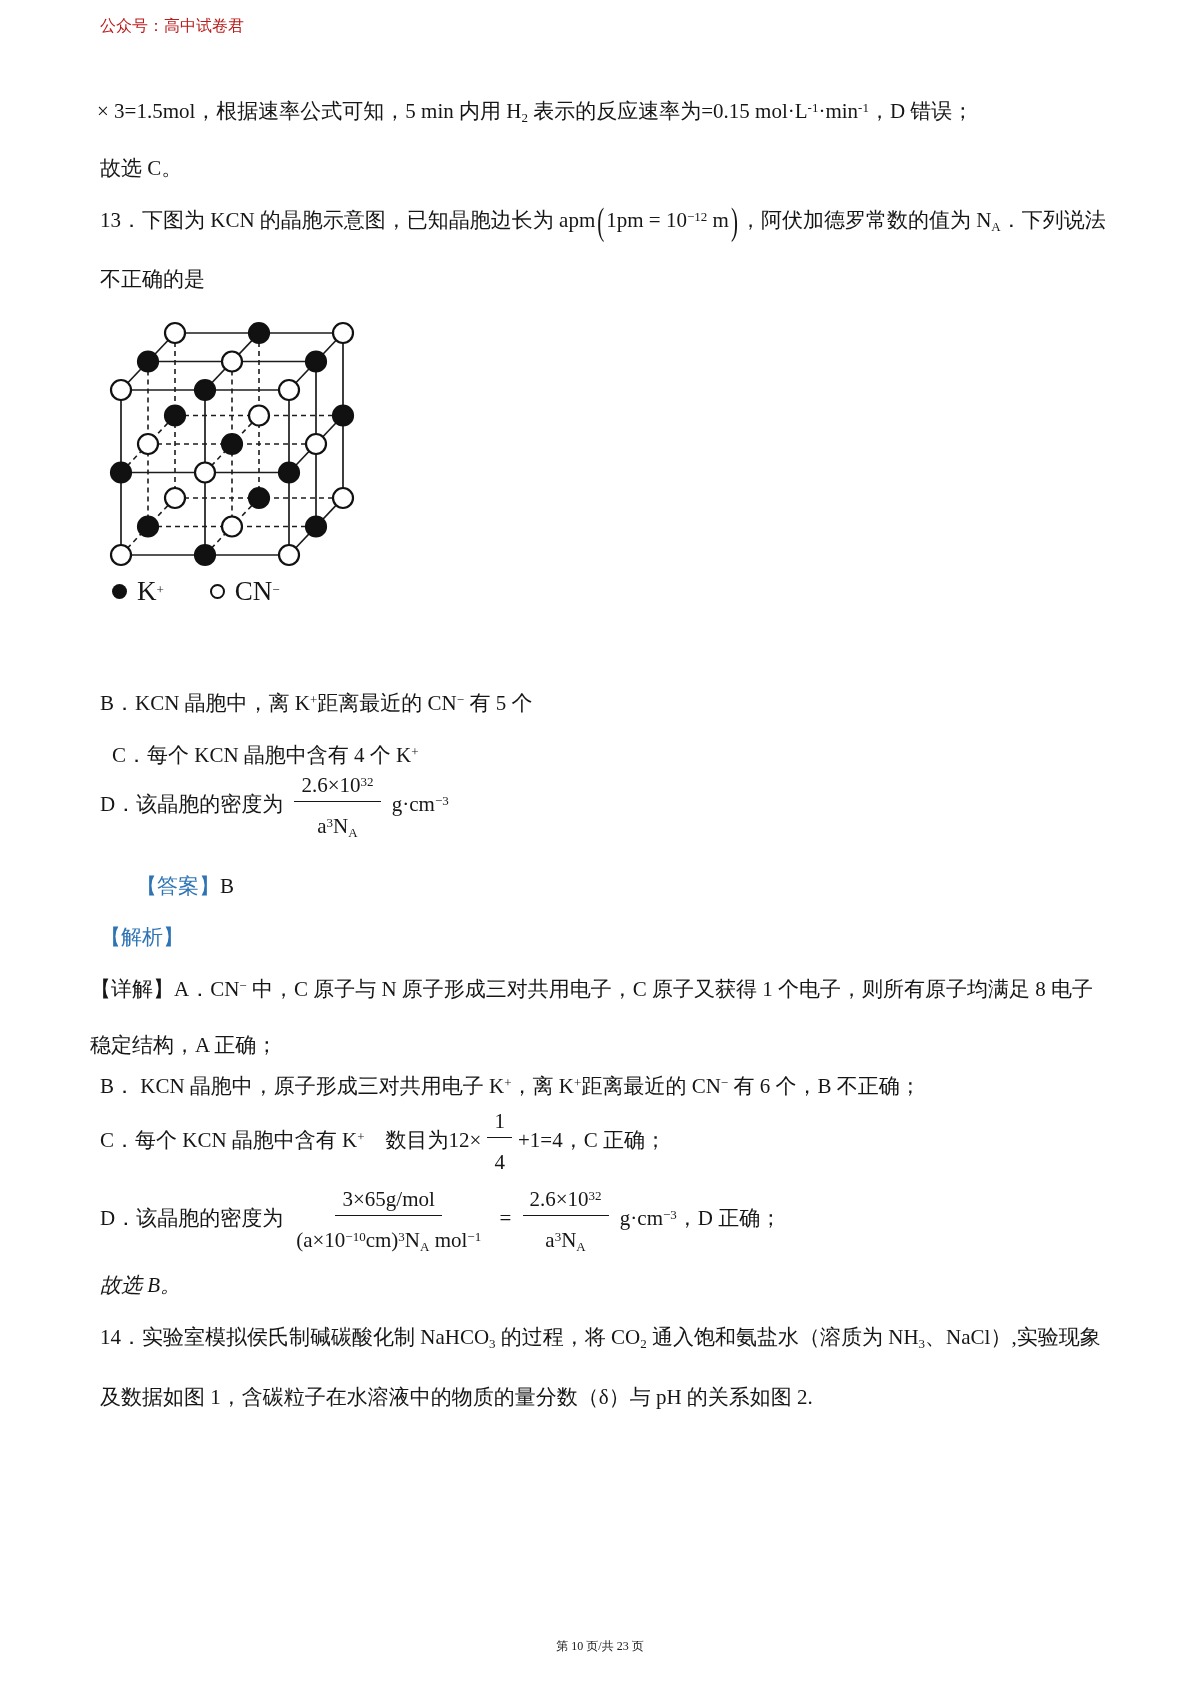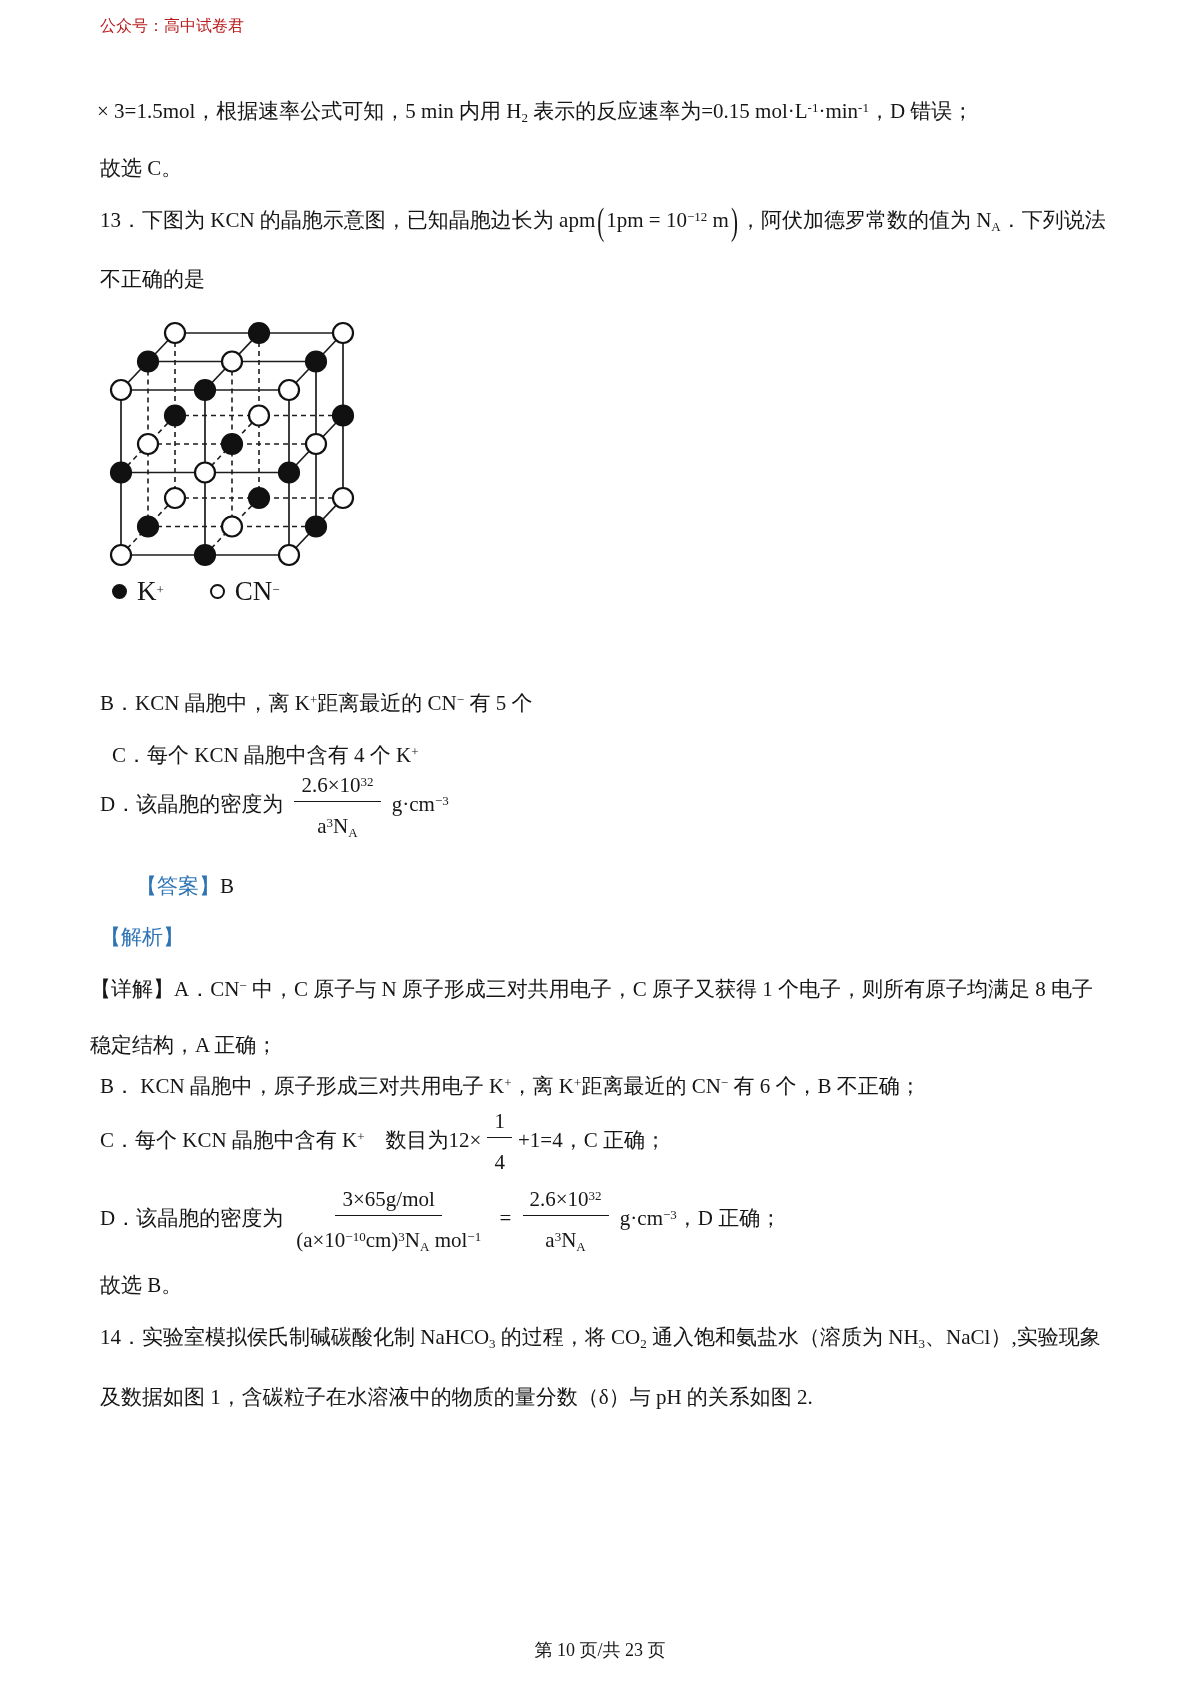--- a/index.html
+++ b/index.html
@@ -6,21 +6,21 @@
   .page{
     position:relative;width:1200px;height:1698px;margin:0 auto;
     background:#ffffff;color:#161616;
     font-family:"Liberation Serif","DejaVu Serif",serif;
     overflow:hidden;
   }
   .abs{position:absolute;margin:0;}
   .t{font-size:21px;line-height:30px;white-space:nowrap;}
   .wrap{font-size:21px;white-space:normal;}
   .header{font-size:16px;color:#b91c1c;}
-  .footer{font-size:18px;text-align:center;width:1200px;}
+  .footer{font-size:12px;text-align:center;width:1200px;}
   sub,sup{font-size:13px;line-height:0;}
   sup{vertical-align:6px;}
   sub{vertical-align:-4px;}
   .frac{
     display:inline-flex;flex-direction:column;align-items:center;
     vertical-align:middle;margin:0 6px;line-height:27px;font-size:21px;gap:9px;
   }
   .frac .num{border-bottom:1.6px solid #161616;padding:0 7px 2px;}
   .frac .den{padding:2px 7px 0;}
   .lg{display:inline-block;transform:scaleY(1.8);vertical-align:-2px;margin:0 2px;}
@@ -145,19 +145,19 @@
       </span><span>+1=4，C 正确；</span></p>
 
   <p class="abs t" style="left:100px;top:1186px;line-height:normal;"><span>D．该晶胞的密度为</span><span class="frac">
         <span class="num"><span>3×65g/mol</span></span>
         <span class="den"><span>(a×10</span><sup>−10</sup><span>cm)</span><sup>3</sup><span>N</span><sub>A</sub><span> mol</span><sup>−1</sup></span>
       </span><span> = </span><span class="frac">
         <span class="num"><span>2.6×10</span><sup>32</sup></span>
         <span class="den"><span>a</span><sup>3</sup><span>N</span><sub>A</sub></span>
       </span><span> g·cm</span><sup>−3</sup><span>，D 正确；</span></p>
 
-  <p class="abs t" style="left:100px;top:1270px;">故选 B。</p>
+  <p class="abs t" style="left:100px;top:1270px;font-style:italic;">故选 B。</p>
 
   <p class="abs wrap" style="left:100px;top:1307px;width:1008px;line-height:60px;"><span>14．实验室模拟侯氏制碱碳酸化制 NaHCO</span><sub>3</sub><span> 的过程，将 CO</span><sub>2</sub><span> 通入饱和氨盐水（溶质为 NH</span><sub>3</sub><span>、NaCl）,实验现象及数据如图 1，含碳粒子在水溶液中的物质的量分数（δ）与 pH 的关系如图 2.</span></p>
 
   <p class="abs footer" style="left:0;top:1638px;">第 10 页/共 23 页</p>
 
 </div>
 
 </body></html>

